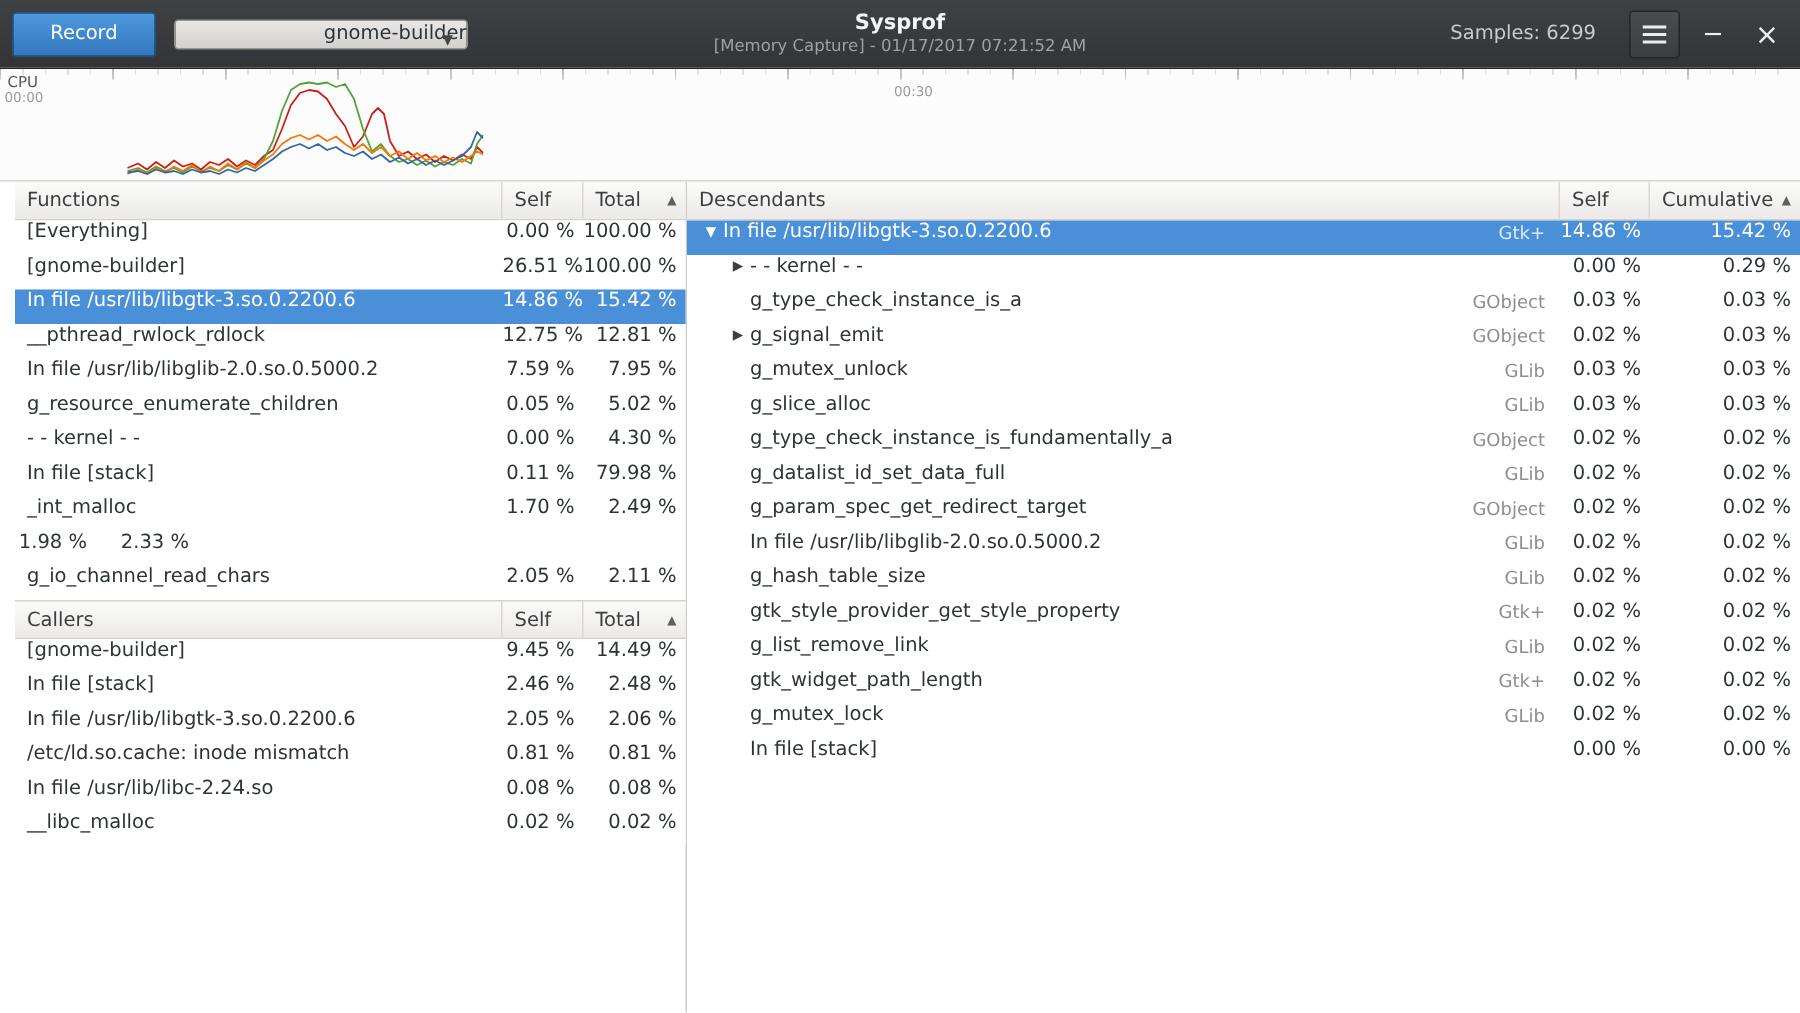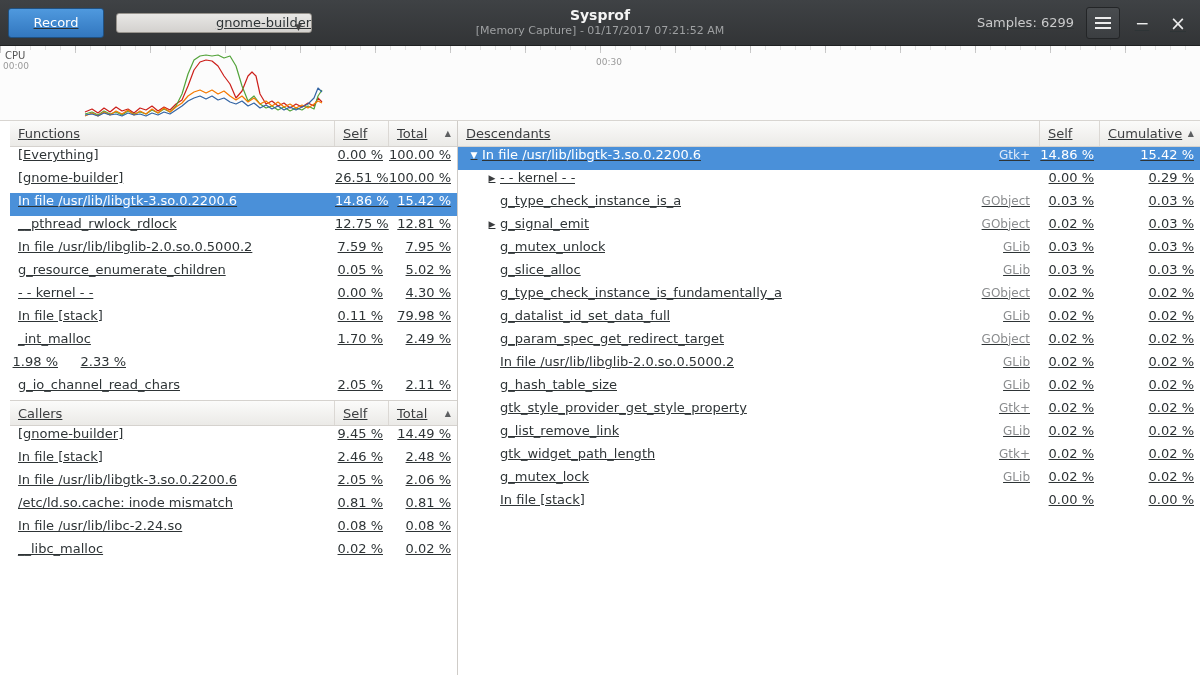--- a/index.html
+++ b/index.html
@@ -1,21 +1,21 @@
 <!DOCTYPE html>
 <html><head>
 <meta charset="utf-8">
 <style>
   * { box-sizing: border-box; margin: 0; padding: 0; }
   html,body { width:1200px; height:675px; overflow:hidden; }
   body {
     font-family: "DejaVu Sans", "Liberation Sans", sans-serif;
     font-size: 13px; color: #2e3436; background: #ffffff;
   }
-  .app { width:1200px; height:675px; display:flex; flex-direction:column;text-decoration:underline; }
+  .app { width:1200px; height:675px; display:flex; flex-direction:column; }
 
   
   .headerbar {
     position: relative; height: 46px; flex: 0 0 46px;
     display: flex; align-items: center; padding: 0 8px; gap: 12px;
     background: linear-gradient(#3f4245, #323436);
     border-bottom: 1px solid #1f2122;
   }
   .record-btn {
     width: 96px; height: 30px; border-radius: 3px;
@@ -30,21 +30,21 @@
     color: #2e3436;
   }
   .combo-arrow { position: absolute; right: 9px; top: 8px; font-size: 9px; color: #454545; }
   .titlebox {
     position: absolute; left: 50%; transform: translateX(-50%); top: 6px;
     width: 440px; text-align: center; pointer-events: none;
   }
   .title { font-size: 14px; font-weight: bold; color: #f4f4f4; line-height: 18px; }
   .subtitle { font-size: 11px; color: #9ea0a2; line-height: 14px; }
   .header-right { margin-left: auto; display: flex; align-items: center; gap: 8px; }
-  .samples { color: #c9cacb; margin-right: 4px; }
+  .samples { color: #c9cacb; margin-right: 14px; }
   .menu-btn {
     width: 34px; height: 32px; border-radius: 3px;
     background: linear-gradient(#4a4d50, #3b3e41);
     border: 1px solid #232527;
     display: flex; align-items: center; justify-content: center;
   }
   .win-btn {
     background: none; border: none; color: #ededed; width: 28px; height: 32px;
     font: inherit; font-size: 17px; line-height: 30px;
   }

